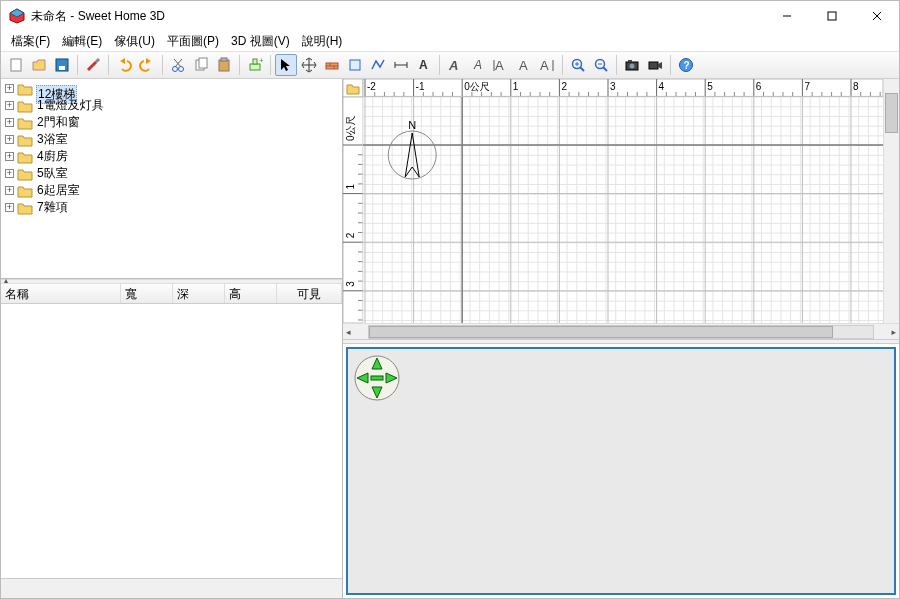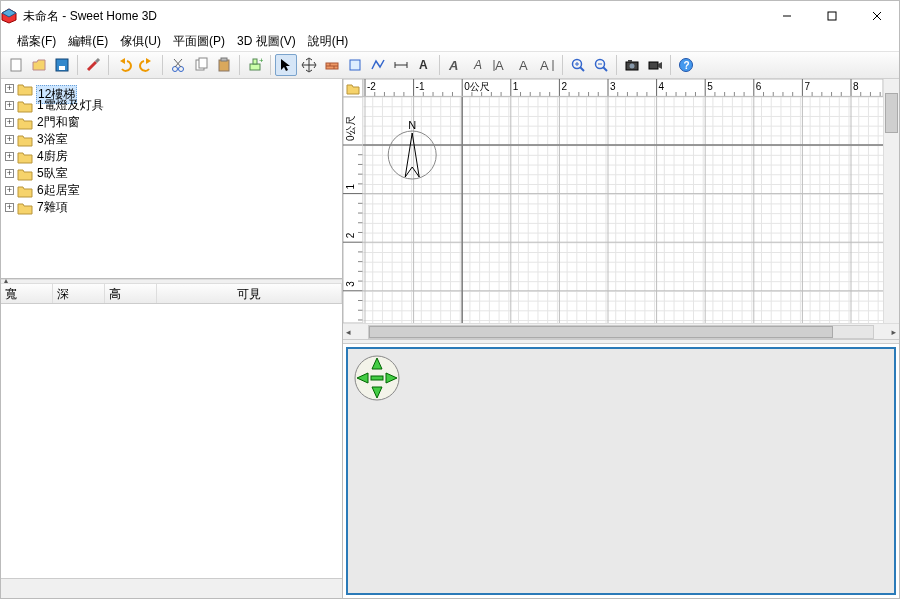--- a/index.html
+++ b/index.html
@@ -1,24 +1,24 @@
 <!DOCTYPE html>
 <html><head>
 <meta charset="utf-8">
 <style>
   * { box-sizing: border-box; margin: 0; padding: 0; }
   html, body { width: 900px; height: 599px; font-family: "Segoe UI", Arial, sans-serif; font-size: 12px; background: #fff; overflow: hidden; }
   .window { width: 900px; height: 599px; border: 1px solid #bbb; display: flex; flex-direction: column; }
-  .titlebar { height: 30px; display: flex; align-items: center; background: #fff; }
+  .titlebar { height: 30px; display: flex; align-items: center; padding-left: 8px; background: #fff; }
   .titlebar .app-icon { width: 16px; height: 16px; margin-right: 6px; }
   .title-text { flex: 1; font-size: 12px; }
   .win-btns { display: flex; height: 100%; }
   .win-btn { width: 45px; display: flex; align-items: center; justify-content: center; }
   .win-btn svg { width: 10px; height: 10px; }
-  .menubar { height: 20px; display: flex; align-items: center; padding: 0 12px; gap: 4px; background: #fff; }
+  .menubar { height: 20px; display: flex; align-items: center; padding: 0 6px; gap: 4px; background: #fff; }
   .menubar span { padding: 1px 4px; }
   .toolbar { height: 28px; background: linear-gradient(#fdfdfd,#ececec); border-top: 1px solid #e3e3e3; border-bottom: 1px solid #cfcfcf; display: flex; align-items: center; padding: 0 4px; gap: 1px; }
   .tbtn { width: 22px; height: 22px; display: flex; align-items: center; justify-content: center; border: 1px solid transparent; border-radius: 2px; }
   .tbtn.active { border-color: #7aa3cc; background: #d6e6f7; }
   .tbtn svg { width: 16px; height: 16px; }
   .sep { width: 1px; height: 20px; background: #ccc; margin: 0 3px; }
   .body { flex: 1; display: flex; min-height: 0; }
   .left { width: 342px; display: flex; flex-direction: column; border-right: 1px solid #bbb; }
   .catalog { flex: 0 0 200px; overflow: auto; background: #fff; border-bottom: 1px solid #bbb; padding: 1px 0 0 2px; }
   .row { display: flex; align-items: center; height: 17px; gap: 3px; padding-left: 2px; }
@@ -335,20 +335,21 @@
             <span class="folder-icon">
               <svg viewBox="0 0 16 14">
                 <path d="M1 3h5l1 2h8v8H1z" fill="#f6d36b" stroke="#b9953a"></path>
               </svg>
             </span>
             <span class="lbl">7雜項</span>
           </div>
         </div>
       <div class="splitter-h"></div>
       <div class="furn-head">
+        <div class="c1">名稱</div>
         <div class="c2">寬</div>
         <div class="c3">深</div>
         <div class="c4">高</div>
         <div class="c5">可見</div>
       </div>
       <div class="furn-body"></div>
       <div class="statusbar"></div>
     </div>
 
     <div class="right">

